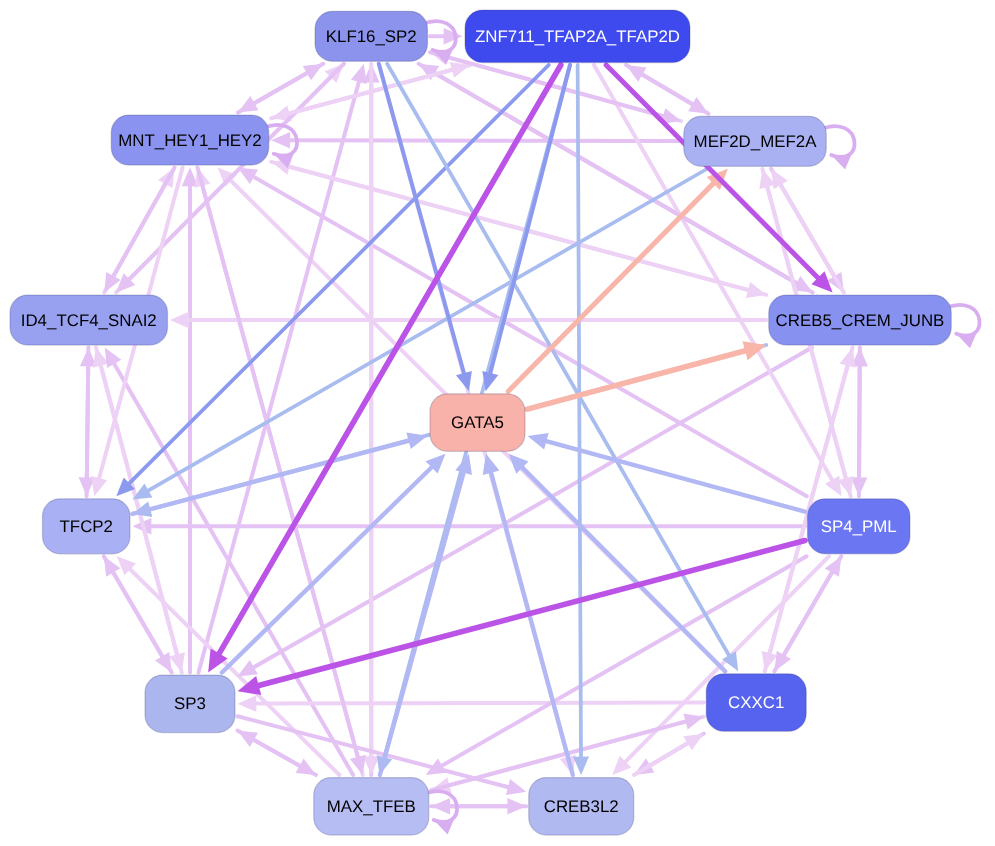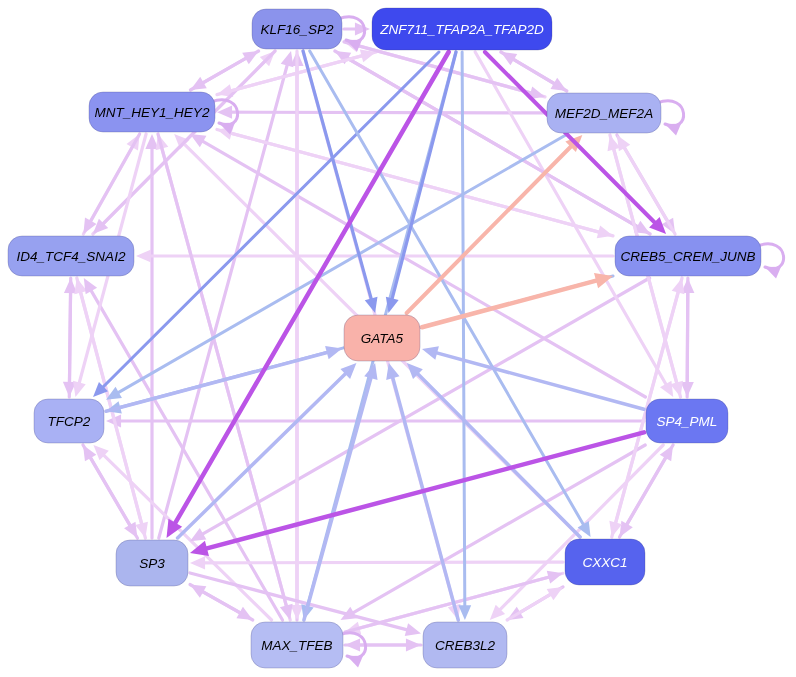--- a/index.html
+++ b/index.html
@@ -1,17 +1,17 @@
 <!DOCTYPE html>
 <html><head>
 <meta charset="utf-8">
 <style>
   html,body{margin:0;padding:0;background:#ffffff;}
   #stage{position:relative;width:796px;height:677px;background:#ffffff;overflow:hidden;
-         font-family:"Liberation Sans", sans-serif;font-style:italic;}
+         font-family:"Liberation Sans", sans-serif;}
   svg{position:absolute;left:0;top:0;}
   .node-label{pointer-events:none;}
 </style>
 </head>
 <body>
 
 <div id="stage">
   <svg id="graph" xmlns="http://www.w3.org/2000/svg" width="796" height="677" viewBox="0 0 796 677">
       <g>
         <g>

